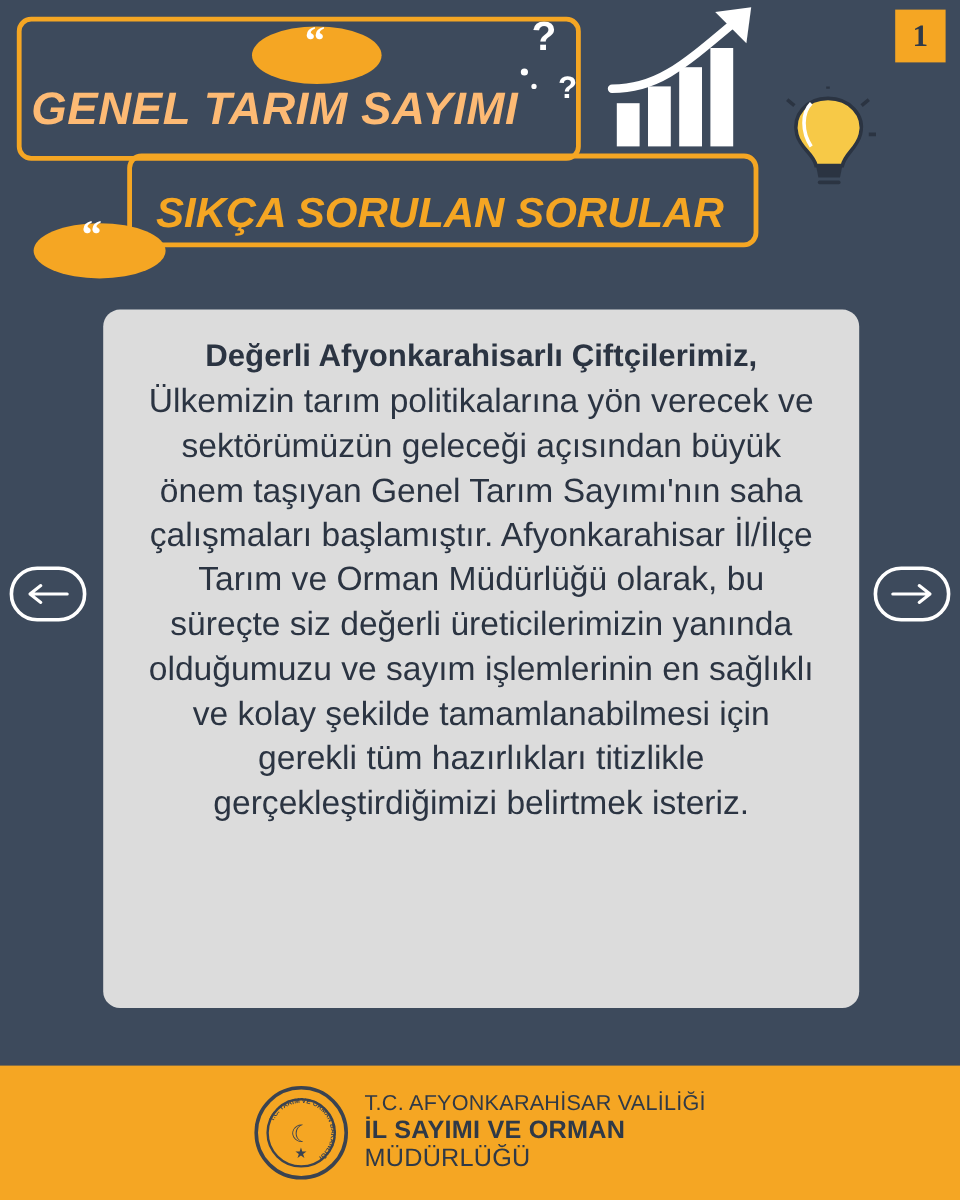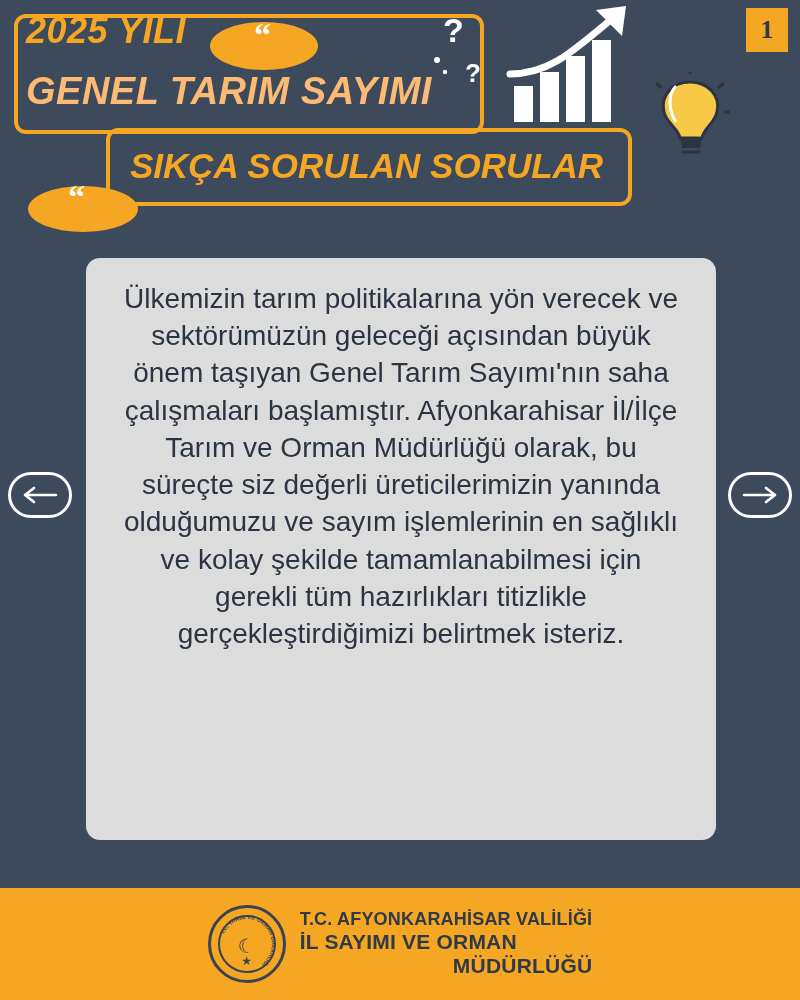--- a/index.html
+++ b/index.html
@@ -62,21 +62,21 @@
   }
 
   
   .frame-two {
     position: absolute; top: 128px; left: 106px;
     width: 526px; height: 78px;
     border: 4px solid #f5a623;
     border-radius: 12px;
   }
   .title-sub {
-    position: absolute; top: 146px; left: 130px;
+    position: absolute; top: 158px; left: 130px;
     color: #f5a623;
     font-size: 35px; font-weight: bold; font-style: italic;
     z-index: 5;
   }
   .quote-bubble-2 {
     position: absolute; top: 186px; left: 28px;
     width: 110px; height: 46px;
     background: #f5a623; border-radius: 50%;
     z-index: 4;
   }
@@ -147,23 +147,23 @@
   }
   .footer-seal .crescent {
     position: absolute; top: 28px; left: 50%; transform: translateX(-50%);
     color: #3a4351; font-size: 20px; line-height: 1;
   }
   .footer-seal .ring-text {
     position: absolute; inset: 0;
     font-size: 5.5px; color: #3a4351; font-weight: bold;
   }
   .footer-texts { color: #2f3947; text-align: left; line-height: 1.16; }
-  .footer-line-1 { font-size: 18px; font-weight: bold; letter-spacing: 0.2px; text-align: center; }
+  .footer-line-1 { font-size: 18px; font-weight: normal; letter-spacing: 0.2px; text-align: center; }
   .footer-line-2 { font-size: 21px; font-weight: bold; letter-spacing: 0.2px; }
-  .footer-line-3 { font-size: 21px; font-weight: bold; letter-spacing: 0.2px; text-align: right; }
+  .footer-line-3 { font-size: 21px; font-weight: normal; letter-spacing: 0.2px; }
 </style>
 </head>
 <body>
 
 <div id="page">
 
   <div class="header">
 
     <div class="page-number-badge">
       <span>1</span>
@@ -197,40 +197,40 @@
         <path d="M26 14 C 18 22, 18 38, 26 50" stroke="#ffffff" stroke-width="3" fill="none"></path>
         <path d="M40 2 L40 -3" stroke="#2b3442" stroke-width="3"></path>
         <path d="M68 16 L74 11" stroke="#2b3442" stroke-width="3"></path>
         <path d="M12 16 L6 11" stroke="#2b3442" stroke-width="3"></path>
         <path d="M74 40 L80 40" stroke="#2b3442" stroke-width="3"></path>
       </svg>
     </div>
 
     <div class="frame-one"></div>
     <div class="quote-bubble-1"></div>
-    <div class="title-year">2025 YILI</div>
     <div class="title-main">GENEL TARIM SAYIMI</div>
 
     <div class="frame-two"></div>
     <div class="title-sub">SIKÇA SORULAN SORULAR</div>
     <div class="quote-bubble-2"></div>
   </div>
 
   <div class="nav-arrow left">
     <svg width="40" height="20" viewBox="0 0 40 20">
       <path d="M36 10 L6 10 M14 3 L5 10 L14 17" stroke="#ffffff" stroke-width="2.6" fill="none" stroke-linecap="round" stroke-linejoin="round"></path>
     </svg>
   </div>
   <div class="nav-arrow right">
     <svg width="40" height="20" viewBox="0 0 40 20">
       <path d="M4 10 L34 10 M26 3 L35 10 L26 17" stroke="#ffffff" stroke-width="2.6" fill="none" stroke-linecap="round" stroke-linejoin="round"></path>
     </svg>
   </div>
 
   <div class="body-card">
+    <div class="body-greeting">Değerli Afyonkarahisarlı Çiftçilerimiz,</div>
     <div class="body-text">Ülkemizin tarım politikalarına yön verecek ve sektörümüzün geleceği açısından büyük önem taşıyan Genel Tarım Sayımı'nın saha çalışmaları başlamıştır. Afyonkarahisar İl/İlçe Tarım ve Orman Müdürlüğü olarak, bu süreçte siz değerli üreticilerimizin yanında olduğumuzu ve sayım işlemlerinin en sağlıklı ve kolay şekilde tamamlanabilmesi için gerekli tüm hazırlıkları titizlikle gerçekleştirdiğimizi belirtmek isteriz.</div>
   </div>
 
   <div class="footer">
     <div class="footer-inner">
       <div class="footer-seal">
         <div class="inner-ring"></div>
         <svg class="ring-text" viewBox="0 0 78 78">
           <defs>
             <path id="sealcircle" d="M 39,39 m -27,0 a 27,27 0 1,1 54,0 a 27,27 0 1,1 -54,0"></path>

